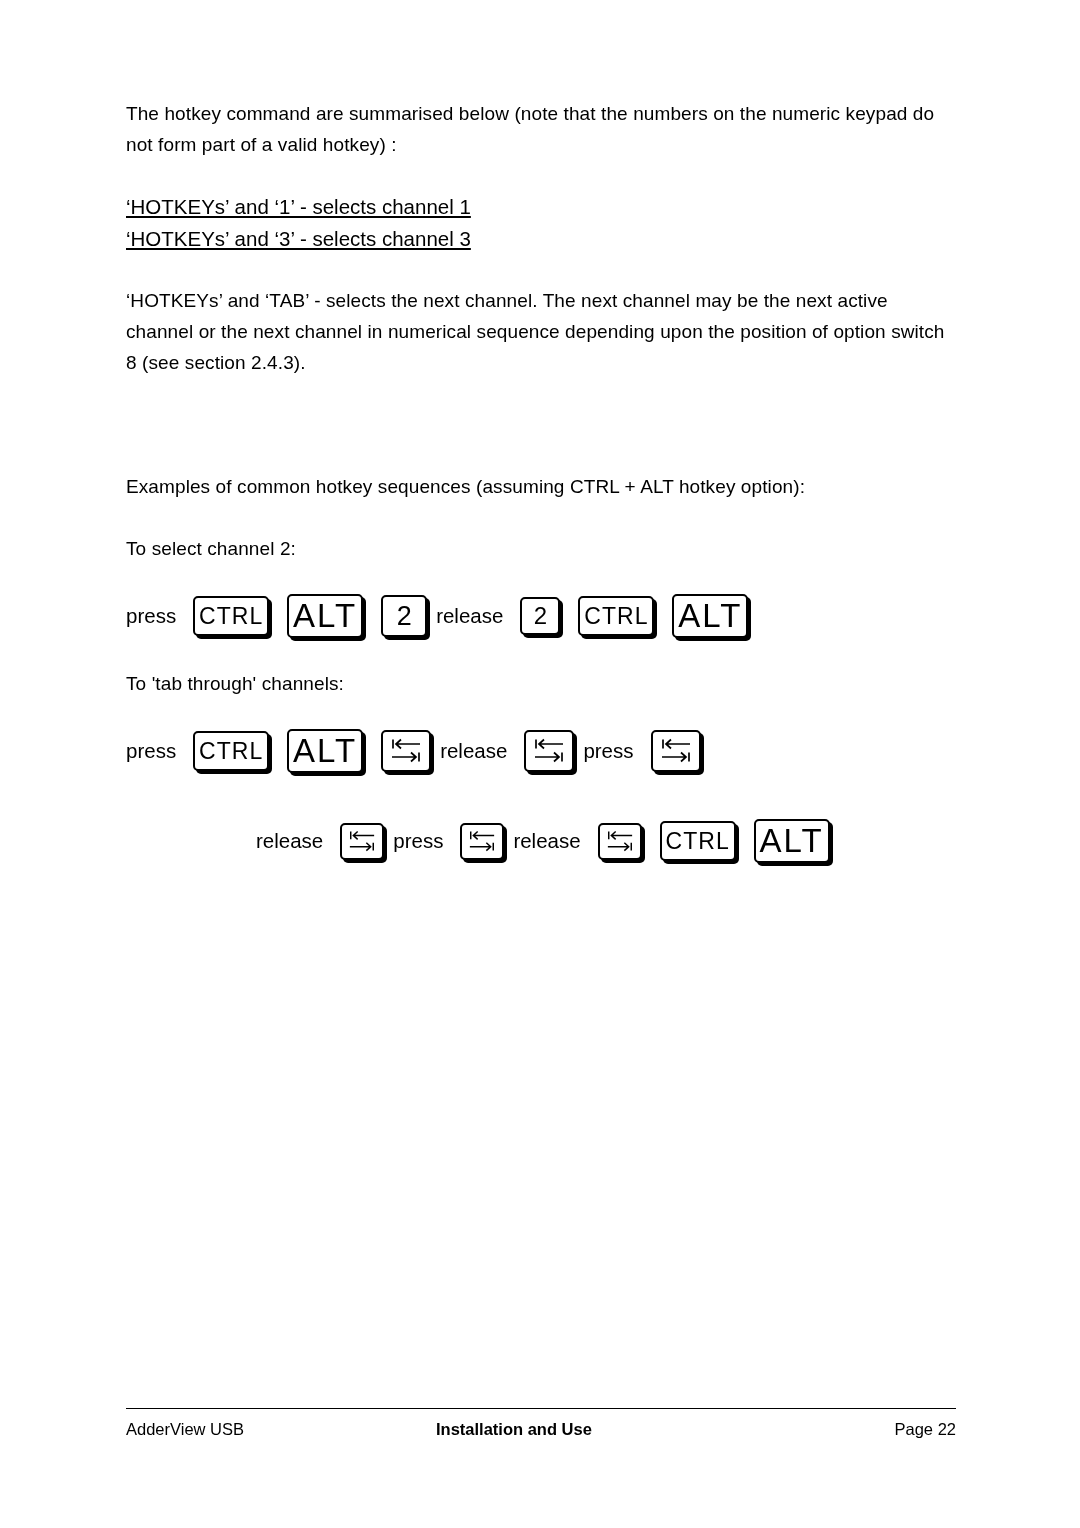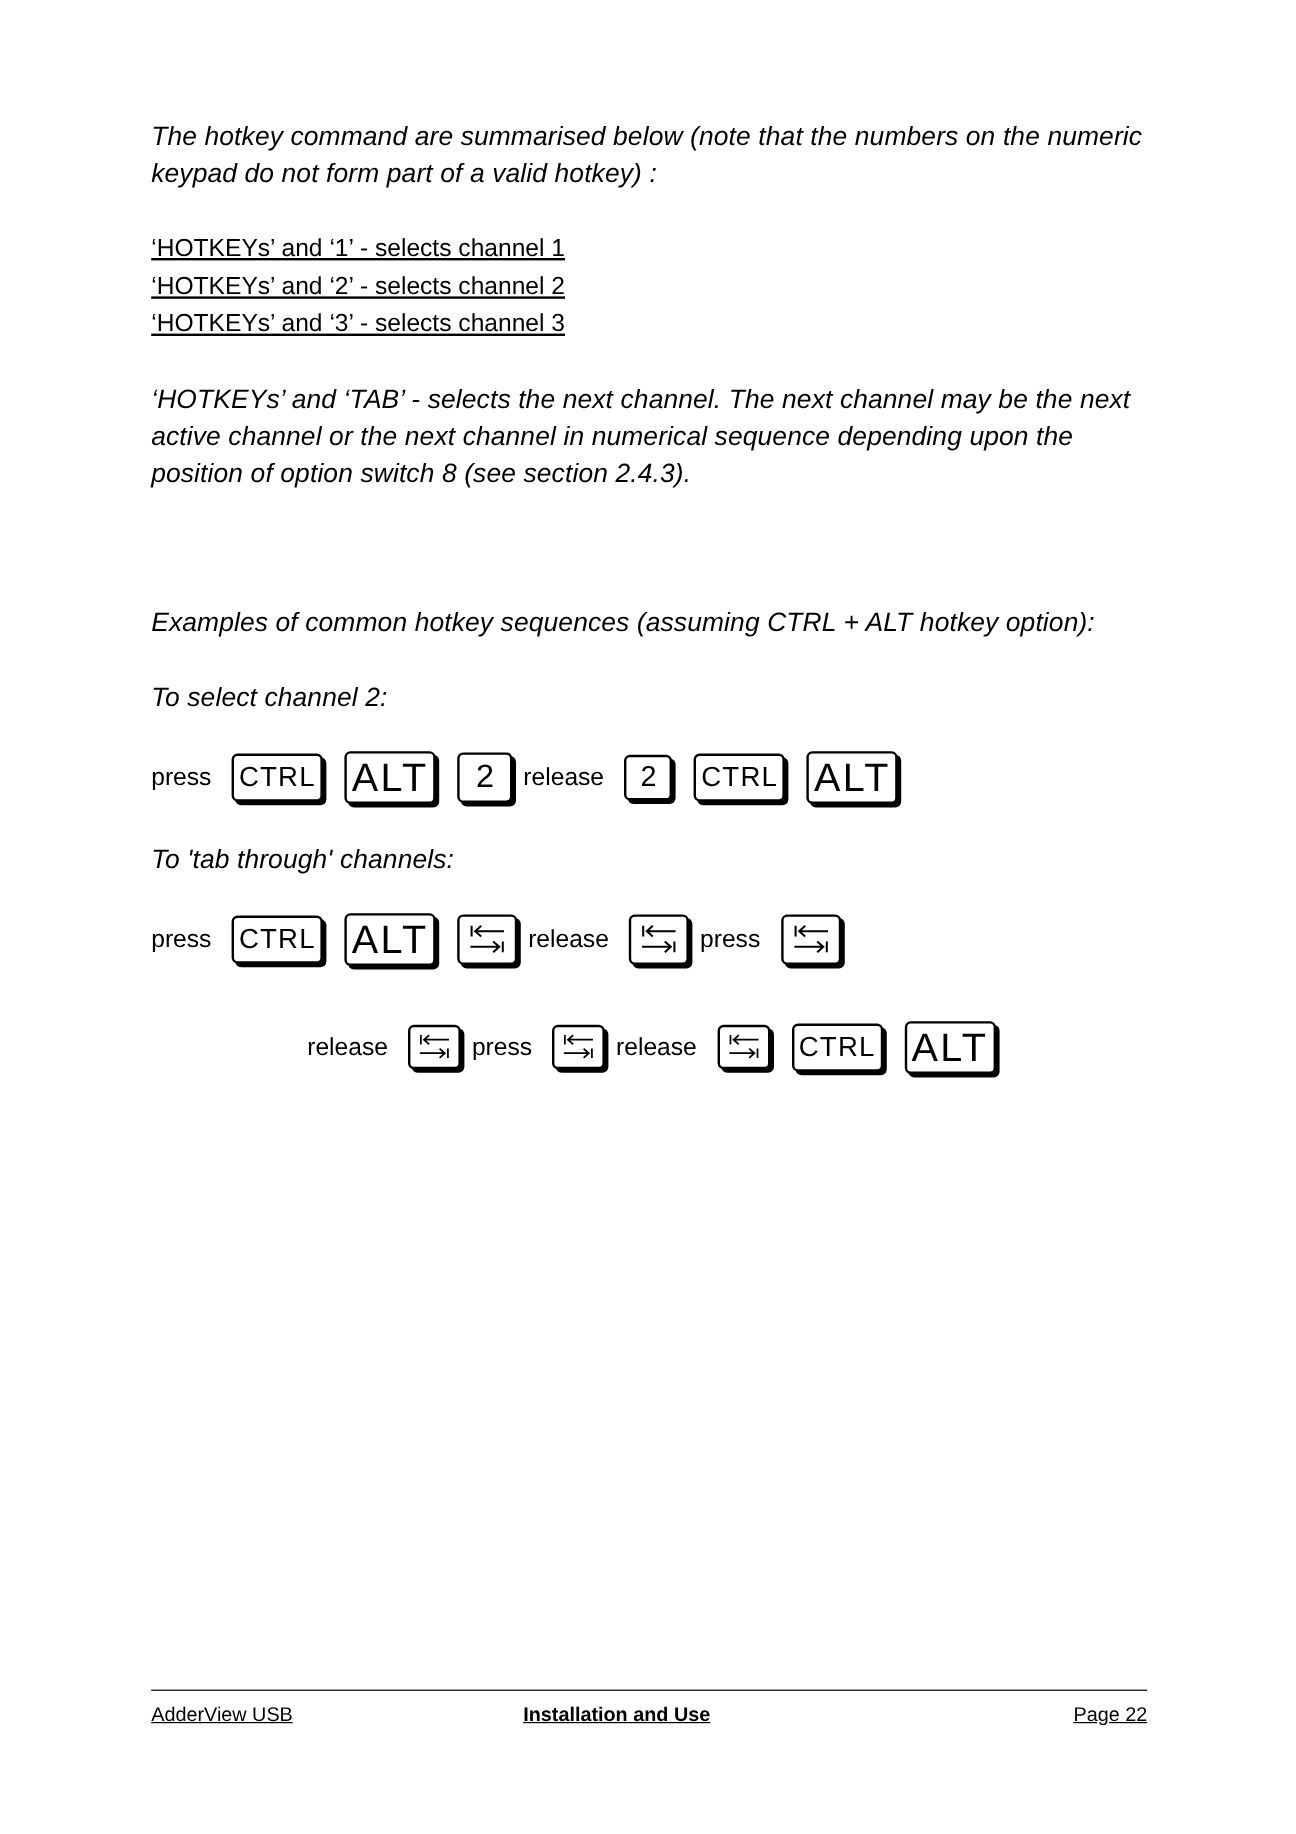--- a/index.html
+++ b/index.html
@@ -21,25 +21,24 @@
     width: 1080px;
     height: 1528px;
   }
   .content {
     position: absolute;
     left: 126px;
     top: 98px;
     width: 830px;
   }
   p.para {
-    font-size: 22px;
+    font-size: 19px;
     line-height: 31px;
     margin: 0 0 0 0;
     letter-spacing: 0.1px;
-    font-style: italic;
   }
   .gap-lg { height: 31px; }
   .list-line {
     font-size: 20.5px;
     line-height: 31.5px;
     text-decoration: underline;
   }
 
   
   .seq-row {
@@ -112,40 +111,38 @@
     background: #000;
   }
   .footer {
     position: absolute;
     left: 126px;
     top: 1420px;
     width: 830px;
     font-size: 16.5px;
     display: flex;
     align-items: baseline;
-    text-decoration: underline;
   }
   .footer-left { width: 310px; text-align: left; }
   .footer-center { flex: 1; text-align: left; font-weight: bold; }
   .footer-right { width: 200px; text-align: right; }
 </style>
 </head>
 <body>
 
 <div class="page">
 
   <div class="content">
 
     <p class="para">The hotkey command are summarised below (note that the numbers on the numeric keypad do not form part of a valid hotkey) :</p>
 
     <div class="gap-lg"></div>
 
     <div>
       <div class="list-line">‘HOTKEYs’ and ‘1’ - selects channel 1</div>
-      <div class="list-line">‘HOTKEYs’ and ‘2’ - selects channel 2</div>
       <div class="list-line">‘HOTKEYs’ and ‘3’ - selects channel 3</div>
     </div>
 
     <div class="gap-lg"></div>
 
     <p class="para">‘HOTKEYs’ and ‘TAB’ - selects the next channel. The next channel may be the next active channel or the next channel in numerical sequence depending upon the position of option switch 8 (see section 2.4.3).</p>
 
     <div class="gap-lg"></div>
 
 

